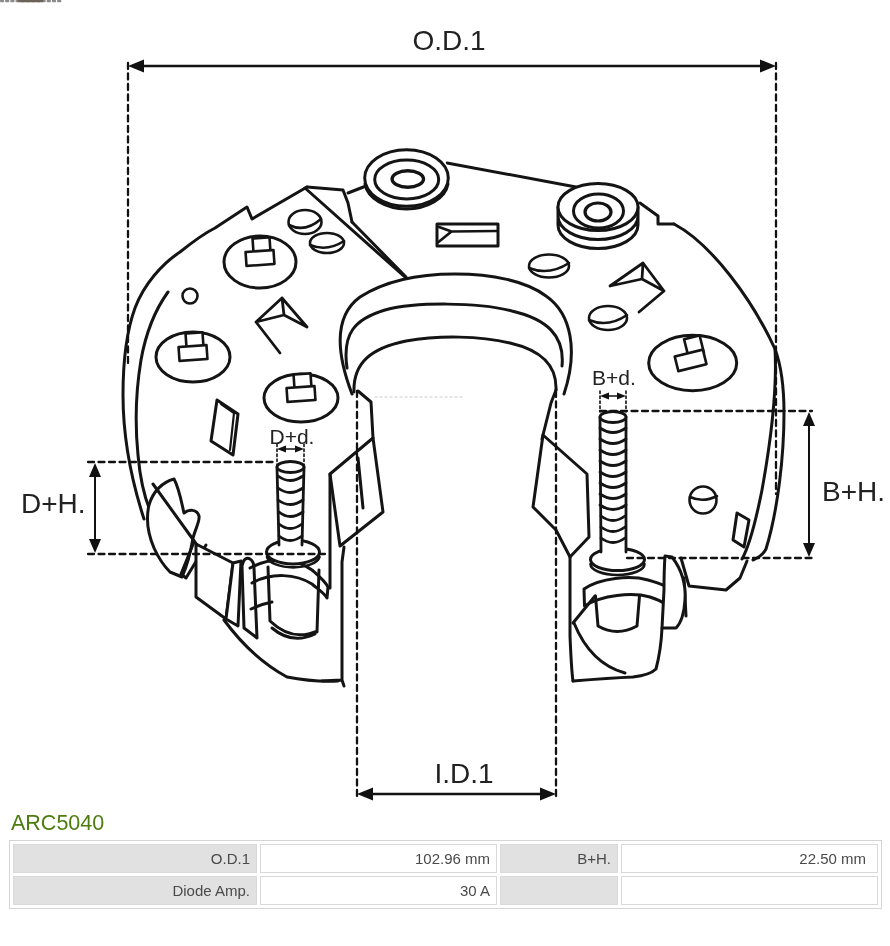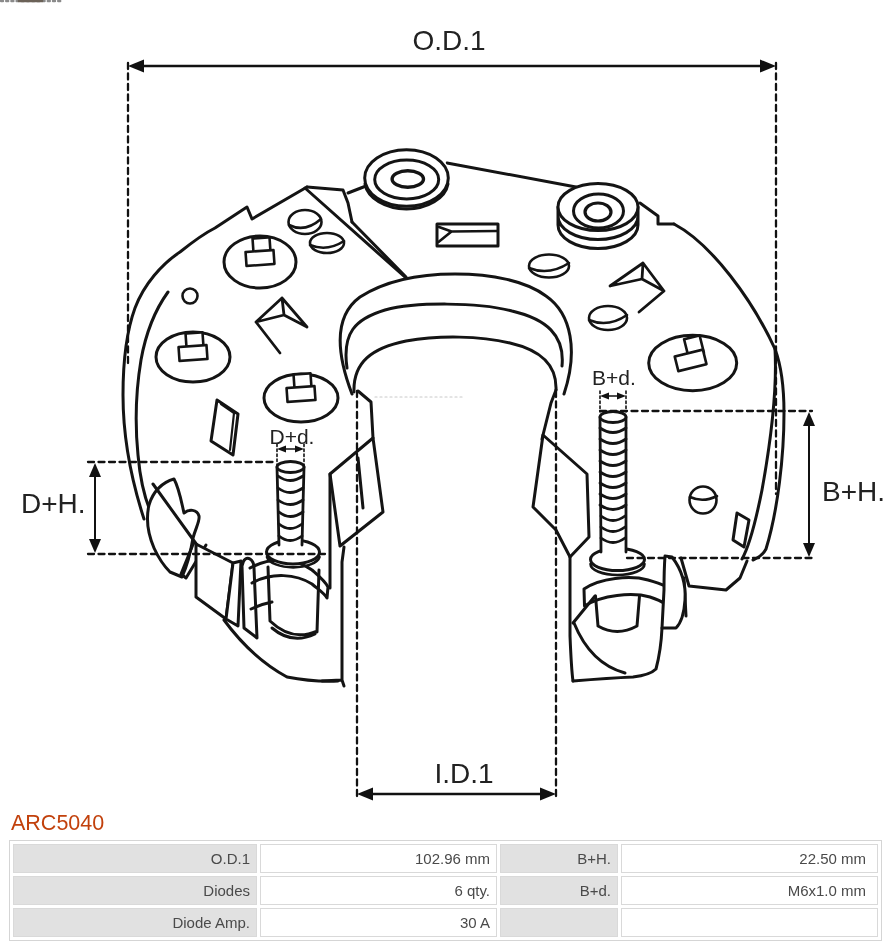--- a/index.html
+++ b/index.html
@@ -1,17 +1,17 @@
 <!DOCTYPE html>
 <html><head>
 <meta charset="utf-8">
 <style>
   html,body{margin:0;padding:0;background:#fff;width:890px;height:946px;overflow:hidden;}
   body{font-family:"Liberation Sans", sans-serif;position:relative;}
-  #code{position:absolute;left:11px;top:811px;font-size:21.5px;color:#c2410c;}
+  #code{position:absolute;left:11px;top:811px;font-size:21.5px;color:#4d7c0f;}
   #tbl{position:absolute;left:9px;top:840px;border-collapse:separate;border-spacing:3px;background:#fff;border:1px solid #d5d5d5;}
   #tbl td{border:1px solid #d9d9d9;font-size:15px;color:#4a4a4a;text-align:right;padding:0 6px 0 0;height:27px;}
   #tbl td.l{background:#e1e1e1;}
   #tbl td.c1{width:236px;}
   #tbl td.c2{width:229px;}
   #tbl td.c3{width:110px;}
   #tbl td.c4{width:244px;padding-right:11px;}
 </style>
 </head>
 <body>
@@ -204,26 +204,20 @@
 <div id="code">ARC5040</div>
 <table id="tbl">
   <tbody>
       <tr>
     <td class="l c1">O.D.1</td>
         <td class="c2">102.96 mm</td>
         <td class="l c3">B+H.</td>
         <td class="c4">22.50 mm</td>
   </tr>
   <tr>
-    <td class="l c1">Diodes</td>
-        <td class="c2">6 qty.</td>
-        <td class="l c3">B+d.</td>
-        <td class="c4">M6x1.0 mm</td>
-  </tr>
-  <tr>
     <td class="l c1">Diode Amp.</td>
         <td class="c2">30 A</td>
         <td class="l c3"></td>
         <td class="c4"></td>
   </tr>
 </tbody>
   </table>
 
 
 </body></html>

